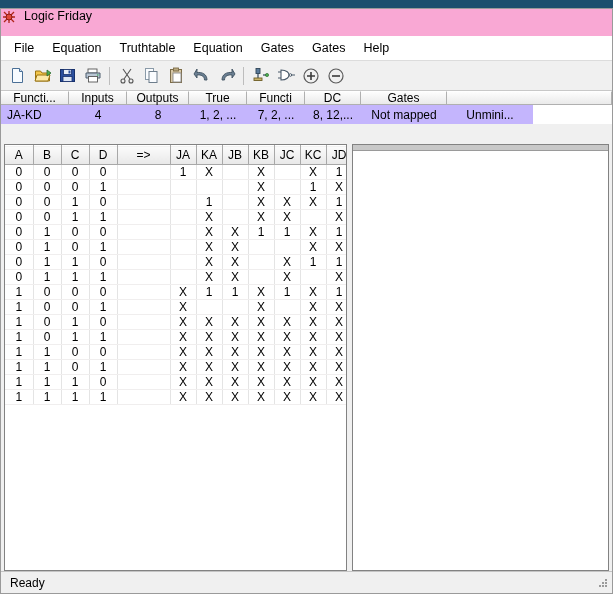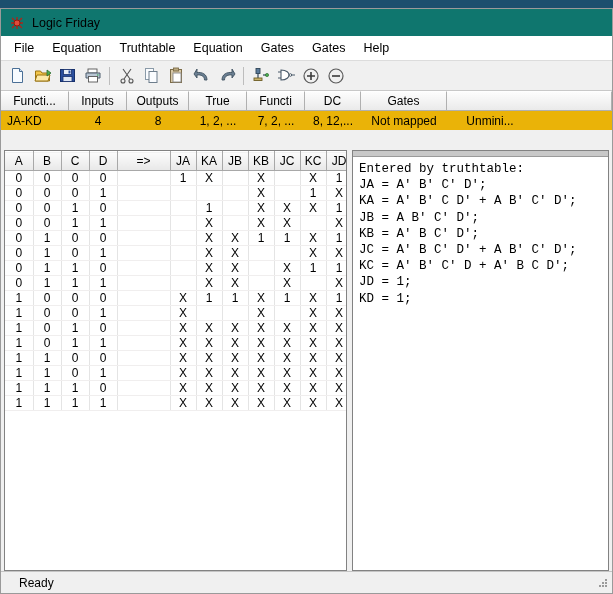--- a/index.html
+++ b/index.html
@@ -10,50 +10,50 @@
     font-size:12px;color:#000;
   }
   .desktop{position:absolute;left:0;top:0;width:613px;height:594px;background:#1c4f6e;}
   .window{
     position:absolute;left:0;top:8px;width:613px;height:586px;
     background:#f0f0f0;border:1px solid #9a9a9a;box-sizing:border-box;
     display:flex;flex-direction:column;
   }
   
   .titlebar{
-    height:27px;background:#0f766e;display:flex;align-items:center;
-    padding-left:8px;flex:none;
+    height:27px;background:#f9a8d4;display:flex;
+    flex:none;
   }
   .app-icon{width:16px;height:16px;margin-right:7px;position:relative;flex:none;}
   .title-text{font-size:12.5px;color:#000;}
   
   .menubar{
     height:24px;background:#ffffff;display:flex;align-items:center;
     padding-left:4px;flex:none;font-size:12.5px;
   }
   .menu-item{padding:2px 9px;cursor:default;white-space:nowrap;}
   
   .toolbar{
     height:29px;background:#f0f0f0;border-top:1px solid #dcdcdc;
     border-bottom:1px solid #c8c8c8;
     display:flex;align-items:center;padding-left:4px;flex:none;
   }
   .tb-btn{width:25px;height:25px;display:flex;align-items:center;justify-content:center;}
   .tb-sep{width:1px;height:18px;background:#bdbdbd;margin:0 4px;}
   
   .fnlist{flex:none;background:#ffffff;}
-  .fn-header{display:flex;height:20px;background:#404040;}
+  .fn-header{display:flex;height:14px;background:#404040;}
   .fn-header .cell{
     border-right:1px solid #b0b0b0;border-bottom:1px solid #b0b0b0;
     border-top:1px solid #ffffff;
     display:flex;align-items:center;justify-content:center;
     font-size:12px;background:linear-gradient(#fdfdfd,#eaeaea);
     box-sizing:border-box;
   }
-  .fn-row{display:flex;height:19px;background:#eab308;align-items:center;}
+  .fn-row{display:flex;height:19px;background:#c4b5fd;}
   .fn-row .cell{
     display:flex;align-items:center;justify-content:center;font-size:12px;
     box-sizing:border-box;
   }
   .fn-row .cell.left{justify-content:flex-start;padding-left:6px;}
   .fn-filler{height:18px;background:#f0f0f0;}
   
   .main{
     flex:1;display:flex;padding:2px 3px 0 3px;box-sizing:border-box;
     background:#f0f0f0;min-height:0;
@@ -82,21 +82,21 @@
     text-align:center;box-sizing:border-box;padding:0;
   }
   table.tt td{
     height:14.2px;font-size:12px;text-align:center;
     border-right:1px solid #e4e4e4;border-bottom:1px solid #f0eeee;
     box-sizing:border-box;padding:0;color:#000;
   }
   
   .statusbar{
     height:21px;flex:none;background:#f0f0f0;border-top:1px solid #c4c4c4;
-    display:flex;align-items:center;padding-left:18px;font-size:12px;
+    display:flex;align-items:center;padding-left:9px;font-size:12px;
   }
   .grip{margin-left:auto;margin-right:3px;width:12px;height:12px;}
 </style>
 </head>
 <body>
 
 <div class="desktop"></div>
 
 <div class="window">
 
@@ -503,29 +503,20 @@
               <td>X</td>
             </tr>
           </tbody>
       </table>
     </div>
 
     <div class="splitter"></div>
 
     <div class="eq-pane">
       <div class="eq-topbar"></div>
-      <div class="eq-text">Entered by truthtable:
-JA = A' B' C' D';
-KA = A' B' C D' + A B' C' D';
-JB = A B' C' D';
-KB = A' B C' D';
-JC = A' B C' D' + A B' C' D';
-KC = A' B' C' D + A' B C D';
-JD = 1;
-KD = 1;</div>
     </div>
 
   </div>
 
   <div class="statusbar">
     <span>Ready</span>
     <span class="grip">
       <svg width="12" height="12" viewBox="0 0 12 12">
         <g fill="#9a9a9a">
           <rect x="8" y="8" width="2" height="2"></rect>

